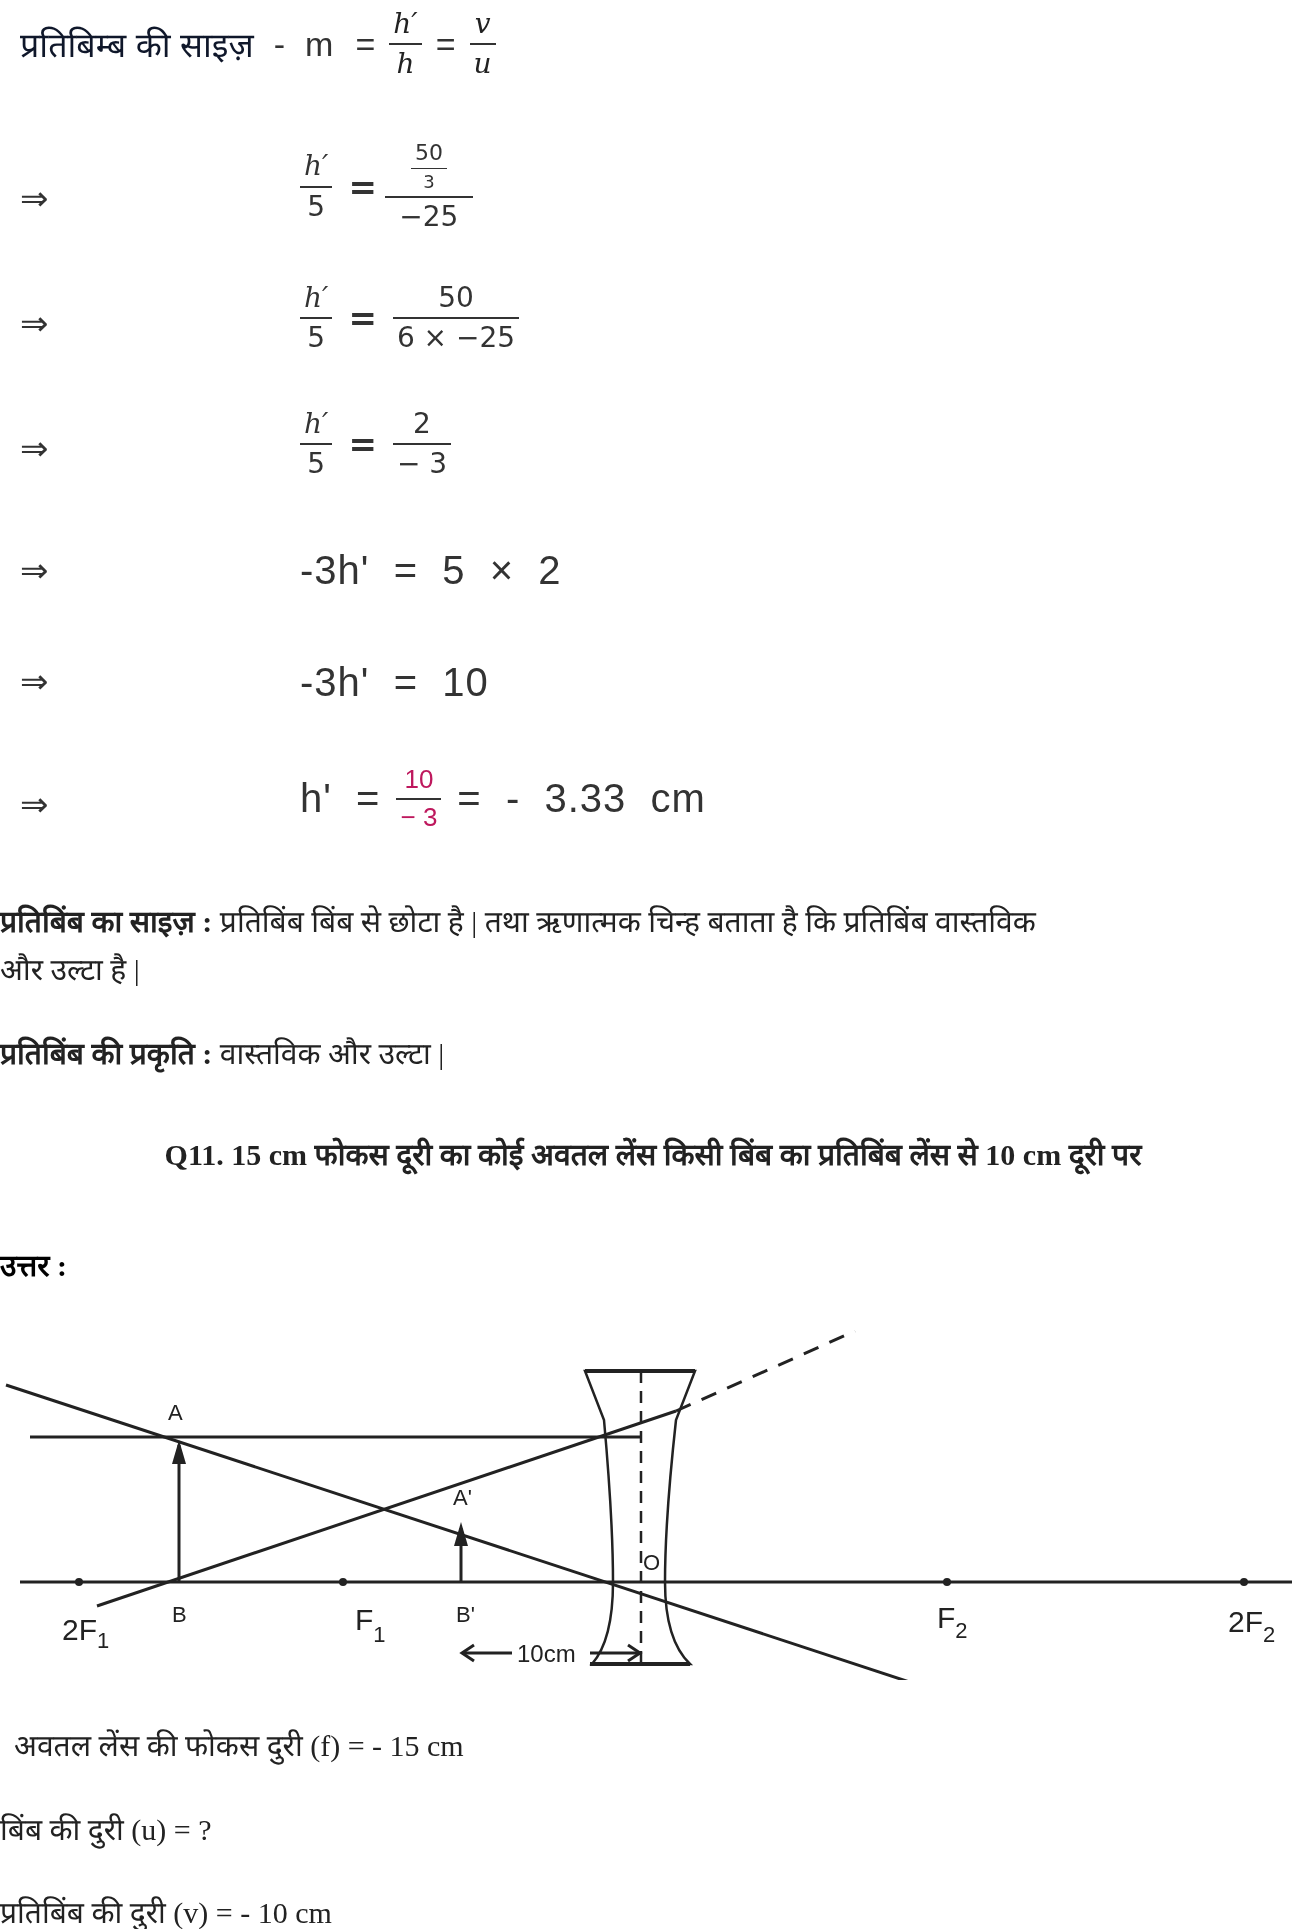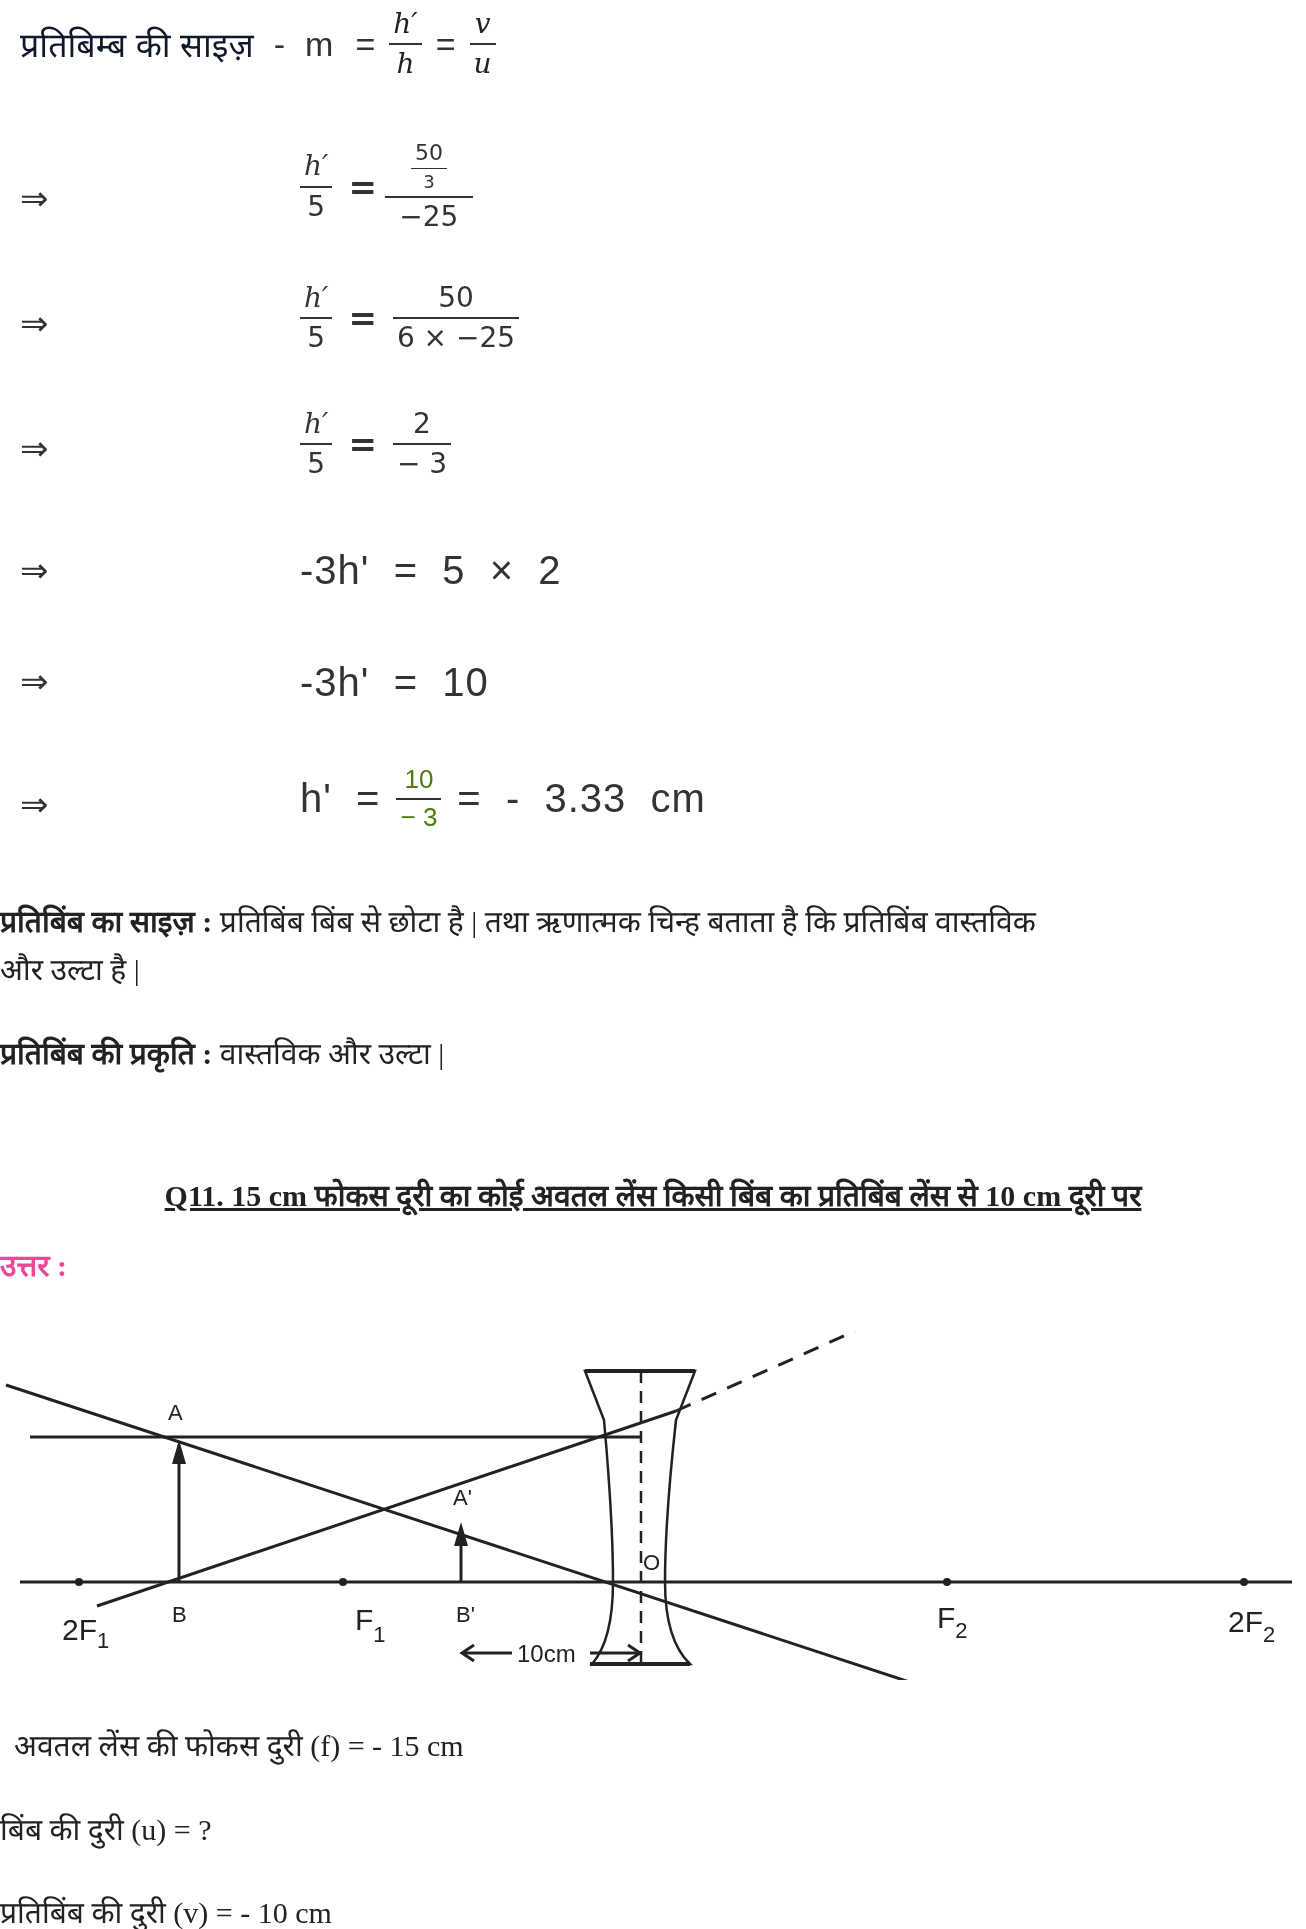--- a/index.html
+++ b/index.html
@@ -9,21 +9,21 @@
   .math-it { font-family: "DejaVu Serif", "Liberation Serif", serif; font-style: italic; }
   .arrow { font-family: "DejaVu Sans", sans-serif; font-size: 34px; color: #333; }
   .frac { display: inline-flex; flex-direction: column; align-items: center; vertical-align: middle; }
   .frac .num, .frac .den { padding: 0 4px; line-height: 1.15; }
   .frac .bar { align-self: stretch; border-top: 2px solid #333; margin: 3px 0; }
   .eqrow { display: flex; align-items: center; gap: 12px; font-family: "DejaVu Sans", sans-serif; font-size: 28px; color: #333; }
   .eq { font-size: 34px; font-weight: bold; margin: 0 4px; }
   .big { font-family: "Liberation Sans", sans-serif; font-size: 40px; color: #333; letter-spacing: 1px; }
   .para { font-family: "Liberation Serif", "DejaVu Serif", serif; font-size: 30px; line-height: 48px; color: #222; }
   .bold { font-weight: bold; text-align: center; }
-  .red { color: #ec4899; font-weight: bold; }
+  .red { color: #000000; font-weight: bold; }
   svg text { font-family: "Liberation Sans", sans-serif; fill: #222; }
 </style>
 </head>
 <body>
 
 <div class="abs" style="left:20px; top:8px; display:flex; align-items:center; gap:14px;">
   <span class="sans" style="font-size:34px; color:#0f172a;">प्रतिबिम्ब की साइज़</span>
   <span class="sans" style="font-size:34px; color:#333; margin-left:6px;">-</span>
   <span class="sans" style="font-size:34px; color:#333; margin-left:6px;">m</span>
   <span class="sans" style="font-size:34px; color:#333; margin-left:8px;">=</span>
@@ -91,40 +91,40 @@
 
 <div class="abs arrow" style="left:20px; top:550px;">⇒</div>
 <div class="abs big" style="left:300px; top:548px; white-space:pre;">-3h'  =  5  ×  2</div>
 
 <div class="abs arrow" style="left:20px; top:661px;">⇒</div>
 <div class="abs big" style="left:300px; top:660px; white-space:pre;">-3h'  =  10</div>
 
 <div class="abs arrow" style="left:20px; top:784px;">⇒</div>
 <div class="abs" style="left:300px; top:765px; display:flex; align-items:center; gap:16px;">
   <span class="big" style="white-space:pre;">h'  =</span>
-  <span class="frac sans" style="font-size:26px; color:#4d7c0f;">
+  <span class="frac sans" style="font-size:26px; color:#be185d;">
     <span class="num">10</span>
     <span class="bar"></span>
     <span class="den">− 3</span>
   </span>
   <span class="big" style="white-space:pre;">=  -  3.33  cm</span>
 </div>
 
 <div class="abs para" style="left:0; top:898px; width:1300px;">
   <span class="bold">प्रतिबिंब का साइज़ :</span>
   <span>प्रतिबिंब बिंब से छोटा है | तथा ऋणात्मक चिन्ह बताता है कि प्रतिबिंब वास्तविक</span><br>
   <span>और उल्टा है |</span>
 </div>
 
 <div class="abs para" style="left:0; top:1030px;">
   <span class="bold">प्रतिबिंब की प्रकृति :</span>
   <span>वास्तविक और उल्टा |</span>
 </div>
 
-<div class="abs para bold" style="left:0; top:1172px; width:1306px;text-decoration:underline;">
+<div class="abs para bold" style="left:0; top:1131px; width:1306px;">
   <span>Q11. 15 cm फोकस दूरी का कोई अवतल लेंस किसी बिंब का प्रतिबिंब लेंस से 10 cm दूरी पर</span><br>
 </div>
 
 <div class="abs para red" style="left:0; top:1242px;">उत्तर :</div>
 
 <svg class="abs" style="left:0; top:1300px;" width="1306" height="380" viewBox="0 1300 1306 380">
 
   <line x1="20" y1="1582" x2="1292" y2="1582" stroke="#222" stroke-width="3"></line>
 
   <path d="M585,1371 L695,1371 L676,1420 Q665,1520 665,1582 Q665,1640 690,1664 L592,1664 Q613,1640 613,1582 Q613,1520 604,1420 Z" fill="none" stroke="#222" stroke-width="2.5"></path>

